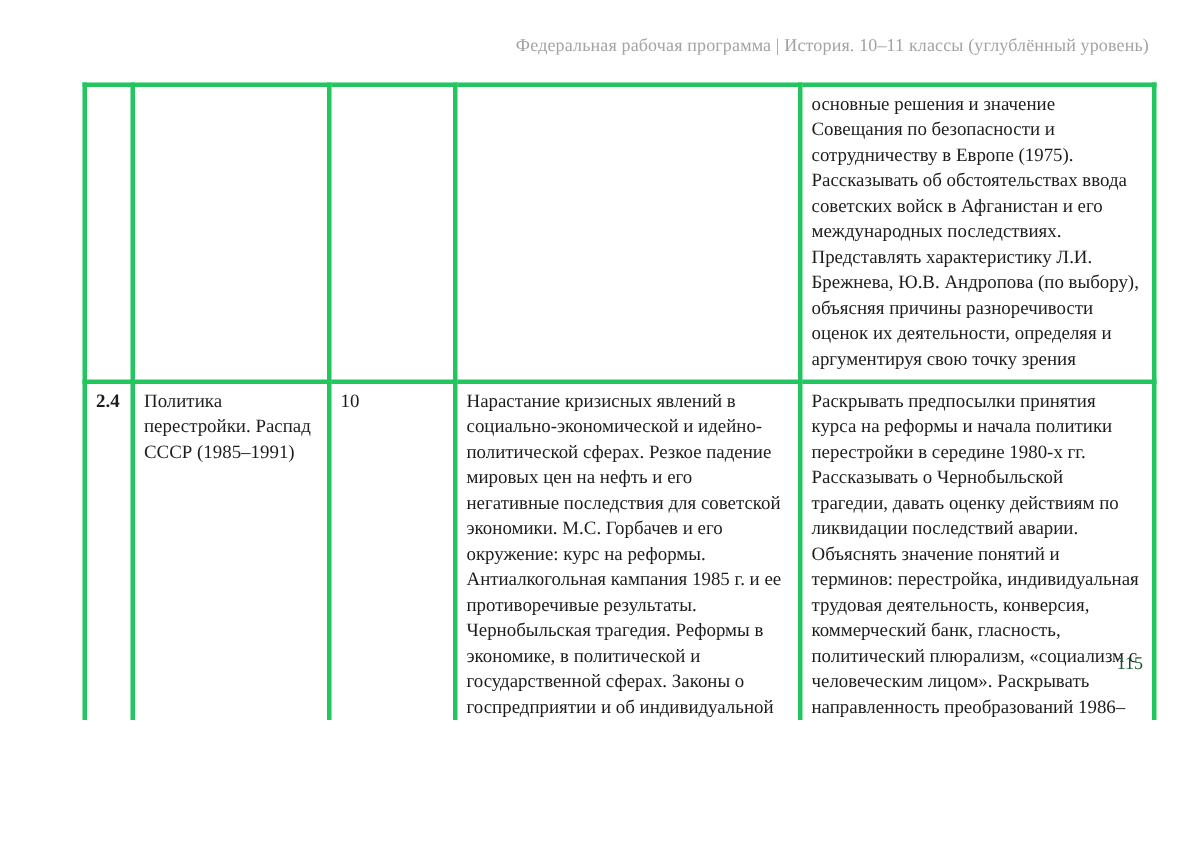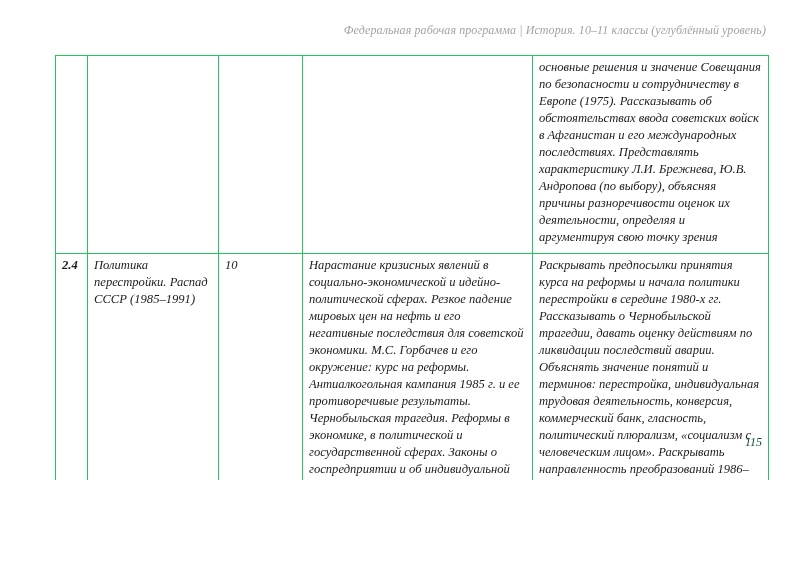--- a/index.html
+++ b/index.html
@@ -5,42 +5,41 @@
   * { box-sizing: border-box; }
   html, body { margin: 0; padding: 0; background: #ffffff; }
   .page {
     position: relative;
     width: 800px;
     height: 480px;
     background: #ffffff;
     font-family: "Liberation Serif", serif;
     color: #1c1c1c;
     overflow: hidden;
-    font-style: italic;
   }
   .running-header {
     position: absolute;
     top: 23px;
     left: 0;
     right: 34px;
     text-align: right;
     font-size: 12px;
     color: #a3a3a3;
     letter-spacing: 0.1px;
   }
   table.doc-table {
     position: absolute;
     left: 55px;
     top: 55px;
     width: 713px;
     border-collapse: collapse;
     table-layout: fixed;
   }
   table.doc-table td {
-    border: 1px solid #22c55e;
+    border: 3px solid #22c55e;
     vertical-align: top;
     padding: 3px 6px 3px 6px;
     font-size: 12.6px;
     line-height: 17px;
     overflow: hidden;
   }
   tr.row-cont  { height: 198px; }
   tr.row-main  { height: 252px; margin-left: 35px; }
   td.num-cell   { font-weight: bold; padding-left: 4px; }
   td.hours-cell { text-align: left; }

